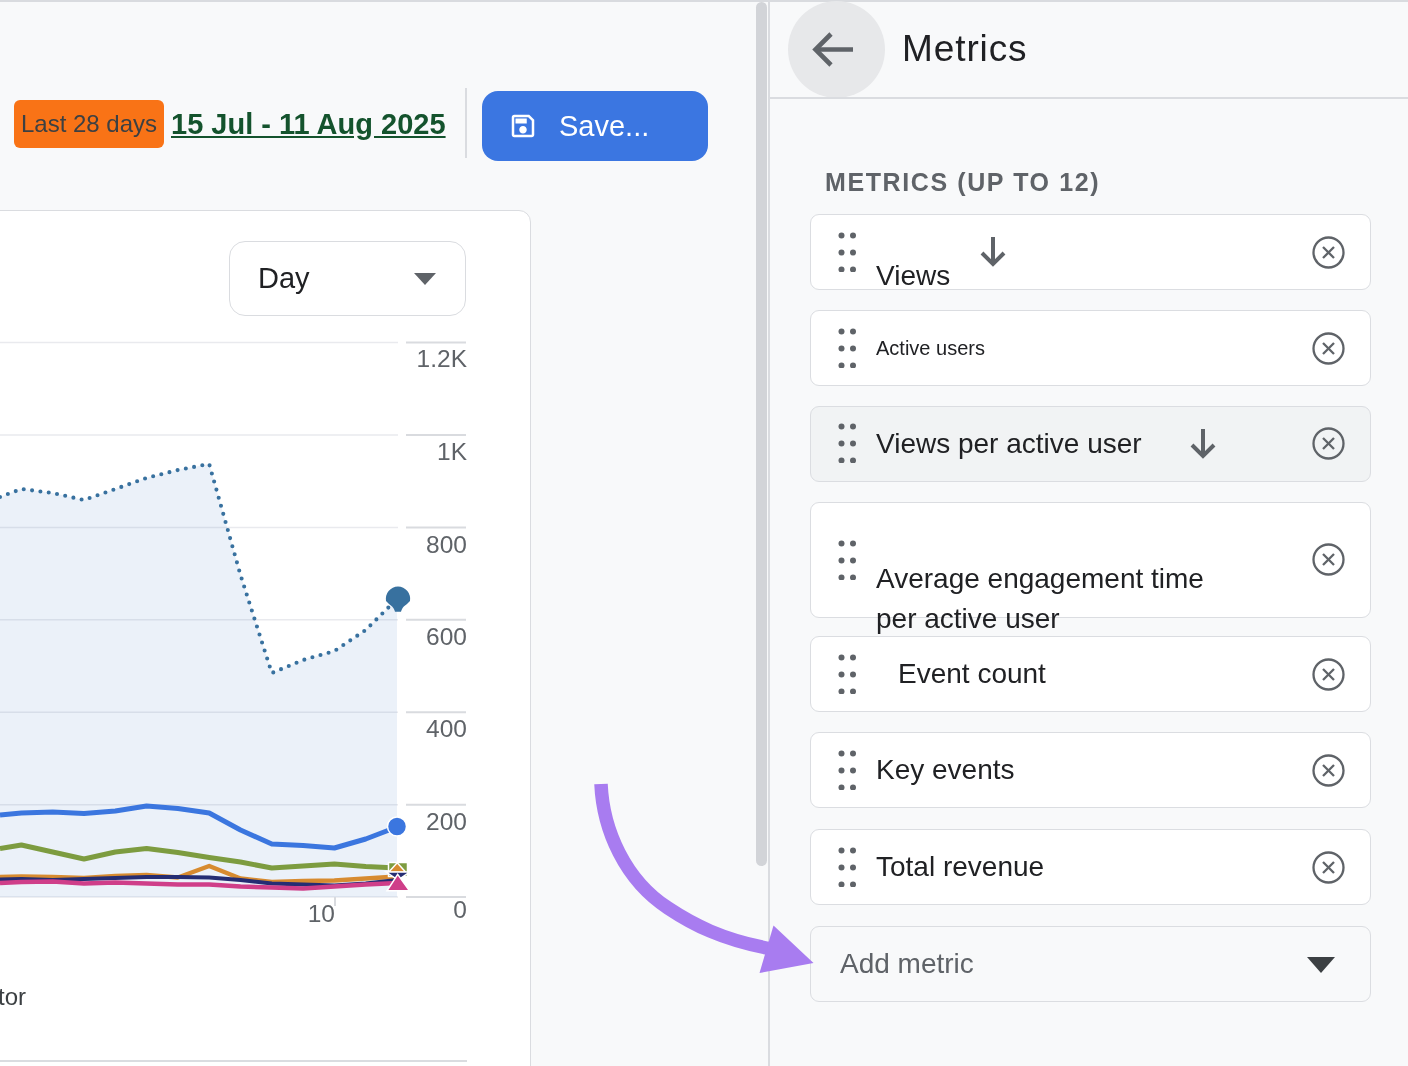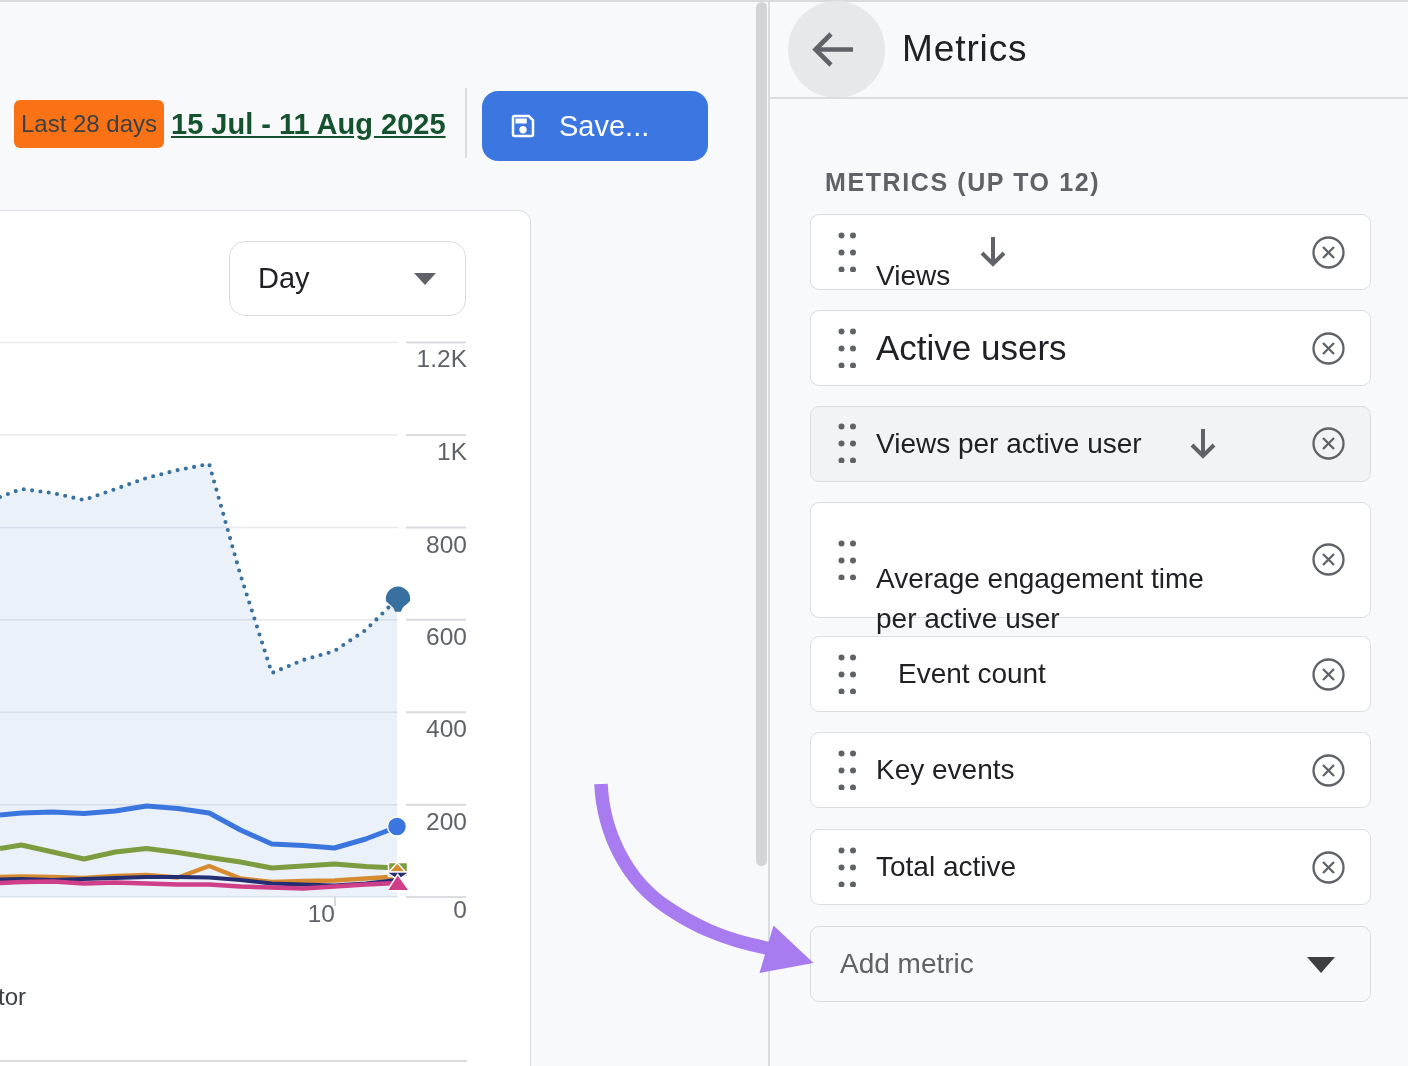--- a/index.html
+++ b/index.html
@@ -129,21 +129,21 @@
 <svg class="abs" style="left:838px;top:328px;" width="20" height="40" viewBox="0 0 20 40">
     <g fill="#5f6368">
       <circle cx="3.5" cy="3.5" r="3"></circle>
       <circle cx="15" cy="3.5" r="3"></circle>
       <circle cx="3.5" cy="20.5" r="3"></circle>
       <circle cx="15" cy="20.5" r="3"></circle>
       <circle cx="3.5" cy="37.5" r="3"></circle>
       <circle cx="15" cy="37.5" r="3"></circle>
     </g>
   </svg>
-<div class="abs" style="left:876px;top:310px;height:76px;line-height:76px;font-size:35px;color:#202124;">Active users</div>
+<div class="abs" style="left:876px;top:310px;height:76px;line-height:76px;font-size:20px;color:#202124;">Active users</div>
 <svg class="abs" style="left:1312px;top:332px;" width="33" height="33" viewBox="0 0 33 33">
     <circle cx="16.5" cy="16.5" r="15" fill="none" stroke="#5f6368" stroke-width="2.3"></circle>
     <g stroke="#5f6368" stroke-width="2.3">
       <line x1="11" y1="11" x2="22" y2="22"></line>
       <line x1="22" y1="11" x2="11" y2="22"></line>
     </g>
   </svg>
 
 <div class="abs" style="left:810px;top:405.5px;width:561px;height:76px;background:#f1f3f4;border:1.5px solid #dbdde1;border-radius:9px;"></div>
 <svg class="abs" style="left:838px;top:423px;" width="20" height="40" viewBox="0 0 20 40">
@@ -235,21 +235,21 @@
 <svg class="abs" style="left:838px;top:847px;" width="20" height="40" viewBox="0 0 20 40">
     <g fill="#5f6368">
       <circle cx="3.5" cy="3.5" r="3"></circle>
       <circle cx="15" cy="3.5" r="3"></circle>
       <circle cx="3.5" cy="20.5" r="3"></circle>
       <circle cx="15" cy="20.5" r="3"></circle>
       <circle cx="3.5" cy="37.5" r="3"></circle>
       <circle cx="15" cy="37.5" r="3"></circle>
     </g>
   </svg>
-<div class="abs" style="left:876px;top:829px;height:76px;line-height:76px;font-size:28px;color:#202124;">Total active</div>
+<div class="abs" style="left:876px;top:829px;height:76px;line-height:76px;font-size:28px;color:#202124;">Total revenue</div>
 <svg class="abs" style="left:1312px;top:851px;" width="33" height="33" viewBox="0 0 33 33">
     <circle cx="16.5" cy="16.5" r="15" fill="none" stroke="#5f6368" stroke-width="2.3"></circle>
     <g stroke="#5f6368" stroke-width="2.3">
       <line x1="11" y1="11" x2="22" y2="22"></line>
       <line x1="22" y1="11" x2="11" y2="22"></line>
     </g>
   </svg>
 
 <div class="abs" style="left:810px;top:925.5px;width:561px;height:76px;border:1.5px solid #dbdde1;border-radius:9px;"></div>
 <div class="abs" style="left:840px;top:925.5px;height:76px;line-height:76px;font-size:28px;color:#5f6368;">Add metric</div>

